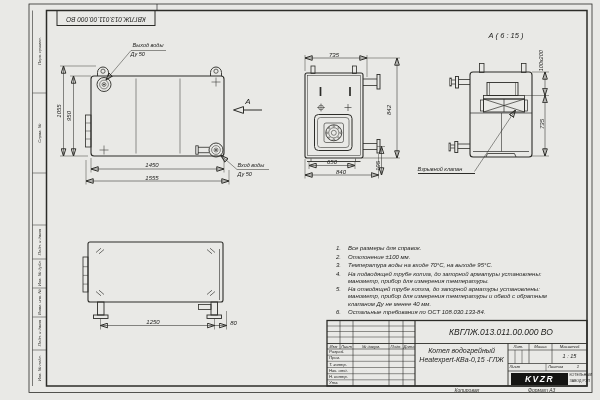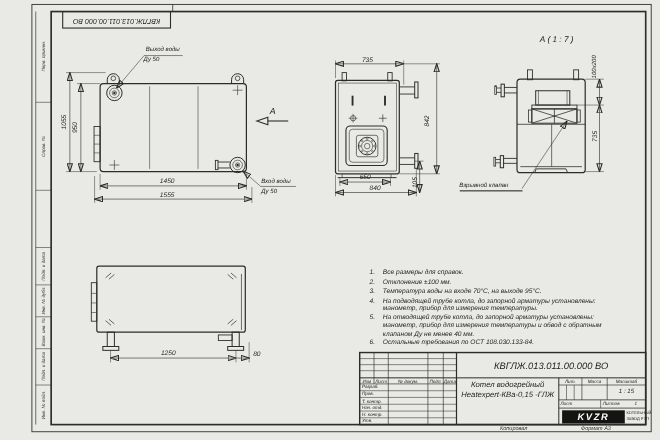--- a/index.html
+++ b/index.html
@@ -288,21 +288,21 @@
 <div class="t s6 c rot" style="left:54px;top:112.5px;width:30px;">950</div>
 <div class="t s6 c" style="left:137px;top:162px;width:30px;">1450</div>
 <div class="t s6 c" style="left:137px;top:174.5px;width:30px;">1555</div>
 
 <div class="t s6 c" style="left:319px;top:51.5px;width:30px;">735</div>
 <div class="t s6 c rot" style="left:378px;top:106.5px;width:22px;">842</div>
 <div class="t s6 c" style="left:317px;top:159px;width:30px;">650</div>
 <div class="t s6 c" style="left:326px;top:169px;width:30px;">840</div>
 <div class="t s6 c rot" style="left:367.5px;top:163px;width:20px;">105</div>
 
-<div class="t s75 c" style="left:471px;top:32px;width:70px;">А ( 1 : 7 )</div>
+<div class="t s75 c" style="left:471px;top:32px;width:70px;">А ( 6 : 15 )</div>
 <div class="t s55 c rot" style="left:528.5px;top:57.5px;width:26px;">100х200</div>
 <div class="t s6 c rot" style="left:531.5px;top:120.5px;width:20px;">735</div>
 <div class="t s55 shelf" style="left:417.5px;top:166.5px;width:57px;">Взрывной клапан</div>
 
 <div class="t s6 c" style="left:138px;top:319px;width:30px;">1250</div>
 <div class="t s6 c" style="left:227px;top:319.5px;width:13px;">80</div>
 
 <div class="notes">
   <div class="note">
         <span class="n">1.</span>

